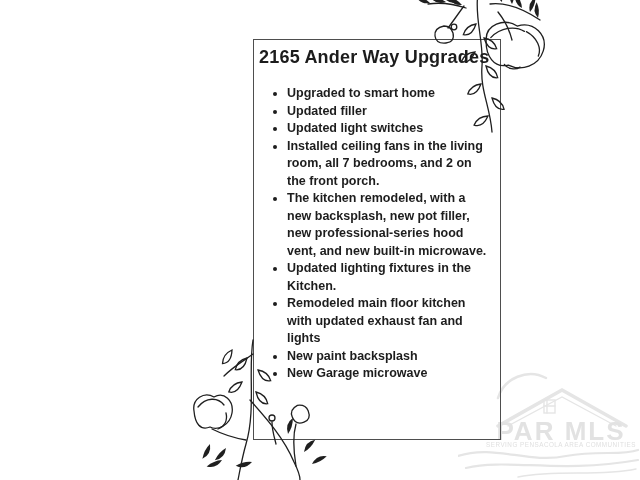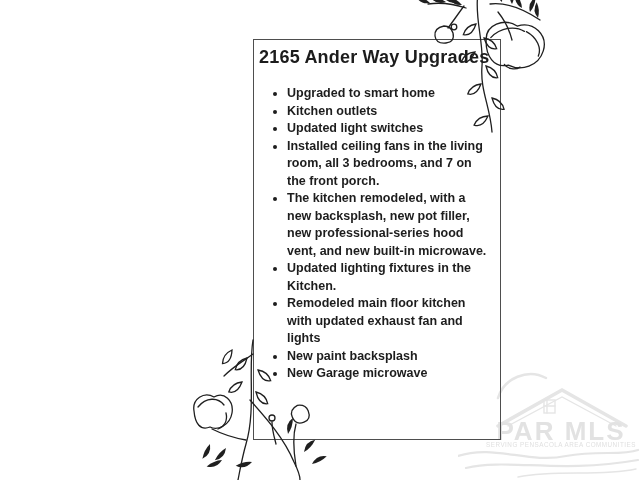--- a/index.html
+++ b/index.html
@@ -74,23 +74,23 @@
     </g>
     <text class="wm-brand" x="103" y="74" text-anchor="middle" fill="#e2e2e2">PAR MLS</text>
     <text class="wm-tagline" x="103" y="81" text-anchor="middle" fill="#e0e0e0">Serving Pensacola Area Communities</text>
   </svg>
 
   <div class="card">
     <h1>2165 Ander Way Upgrades</h1>
     <ul>
 
     <li>Upgraded to smart home</li>
-        <li>Kitchen outlets</li>
+        <li>Updated filler</li>
         <li>Updated light switches</li>
-        <li>Installed ceiling fans in the living room, all 3 bedrooms, and 7 on the front porch.</li>
+        <li>Installed ceiling fans in the living room, all 7 bedrooms, and 2 on the front porch.</li>
         <li>The kitchen remodeled, with a new backsplash, new pot filler, new professional-series hood vent, and new built-in microwave.</li>
         <li>Updated lighting fixtures in the Kitchen.</li>
         <li>Remodeled main floor kitchen with updated exhaust fan and lights</li>
         <li>New paint backsplash</li>
         <li>New Garage microwave</li>
       </ul>
   </div>
 
   <svg class="deco" style="left:418px;top:-6px;" width="130" height="140" viewBox="0 0 130 140">
     <defs>

